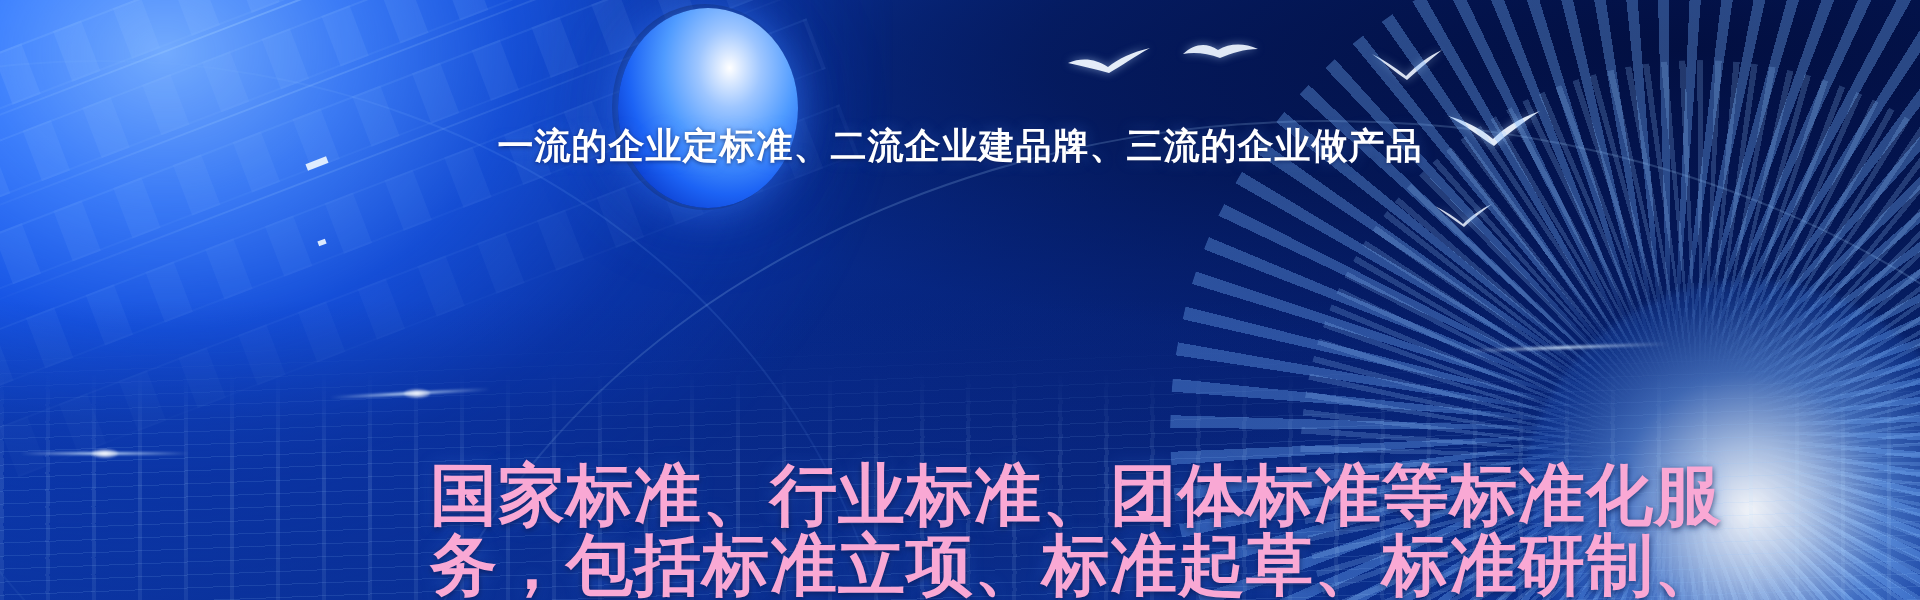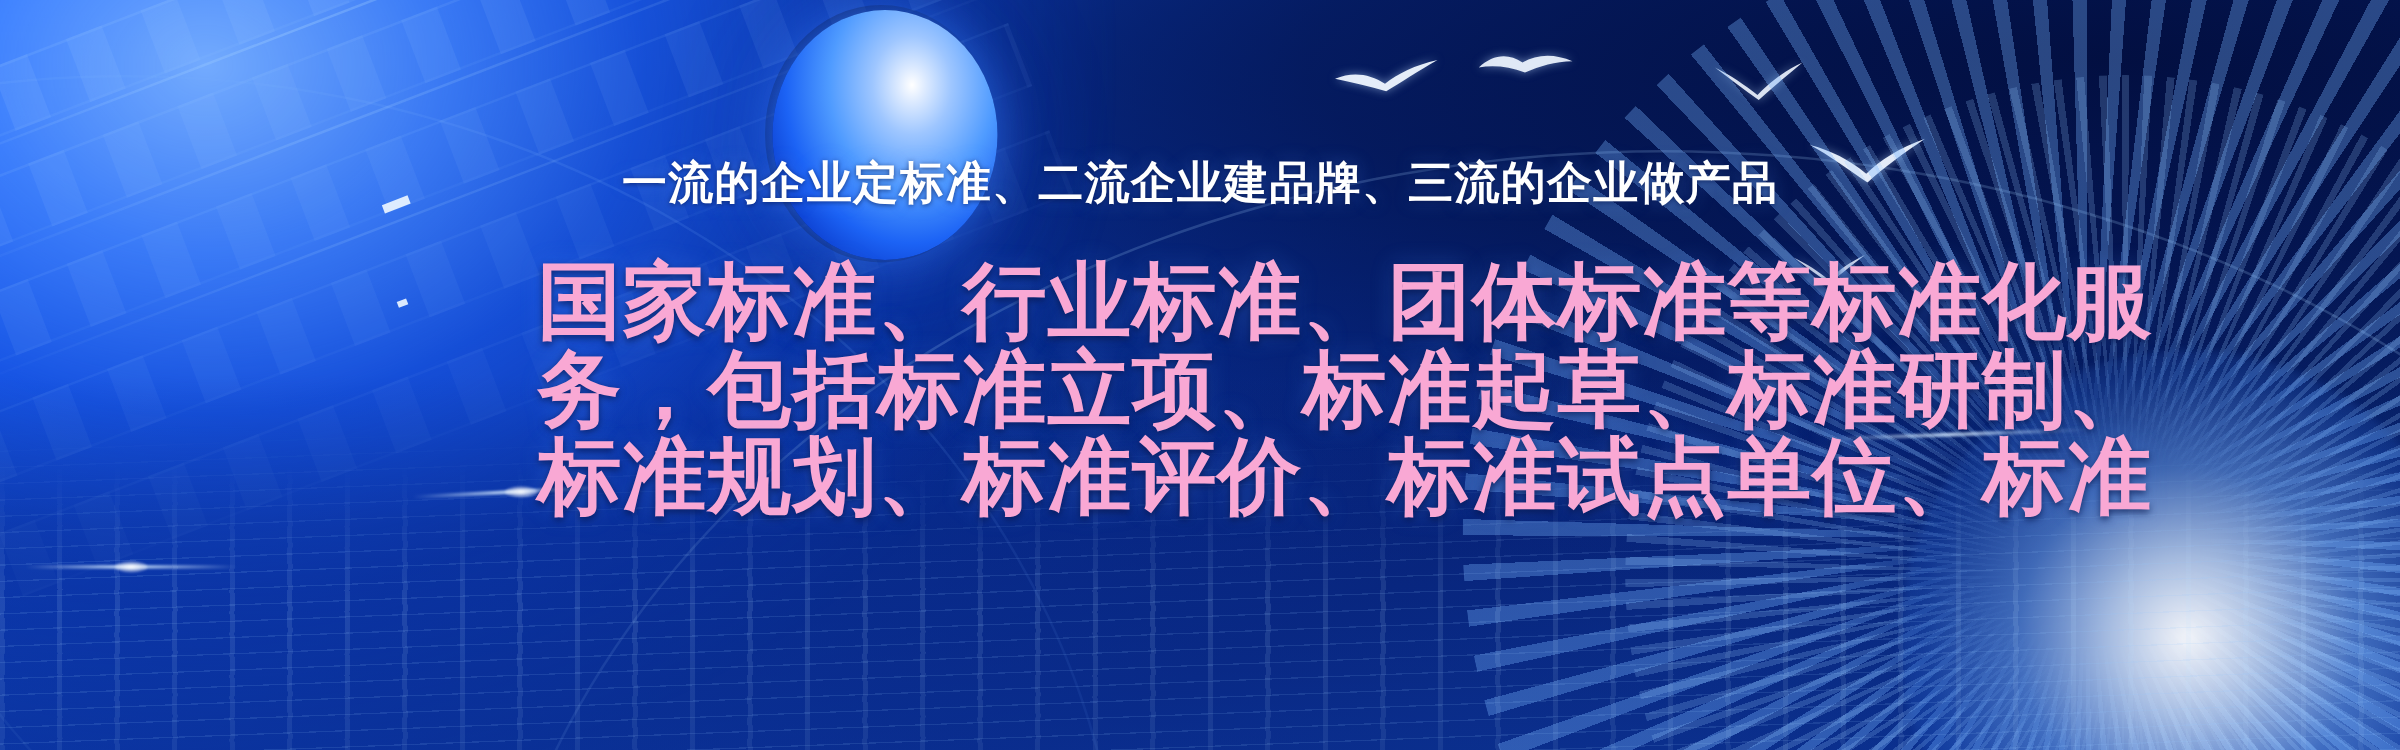--- a/index.html
+++ b/index.html
@@ -170,20 +170,21 @@
   .chip{ position:absolute; background:rgba(235,245,255,0.92); }
   .chip.c1{ left:306px; top:160px; width:22px; height:7px; transform:rotate(-21deg);}
   .chip.c2{ left:318px; top:240px; width:8px; height:5px; transform:rotate(-21deg);}
 
   
   .content{
     position:absolute; left:0; right:0; top:0; bottom:0;
     display:flex; flex-direction:column; align-items:center;
     z-index:12;
     pointer-events:none;
+    justify-content:space-between;
   }
   .headline{
     margin-top:122px;
     font-size:36px;
     font-weight:700;
     color:#ffffff;
     letter-spacing:1px;
     white-space:nowrap;
     text-shadow:0 1px 4px rgba(4,18,70,0.65), 0 0 14px rgba(90,150,255,0.35);
   }
@@ -273,17 +274,16 @@
   <div class="flare-dot d2"></div>
   <div class="flare f3"></div>
 
   <div class="content">
 
     <div class="headline">一流的企业定标准、二流企业建品牌、三流的企业做产品</div>
 
     <div class="body-block">
       <span class="body-line">国家标准、行业标准、团体标准等标准化服</span>
       <span class="body-line">务，包括标准立项、标准起草、标准研制、</span>
-      <span class="body-line">标准规划、标准评价、标准试点单位、标准</span>
     </div>
 
   </div>
 </div>
 
 </body></html>

